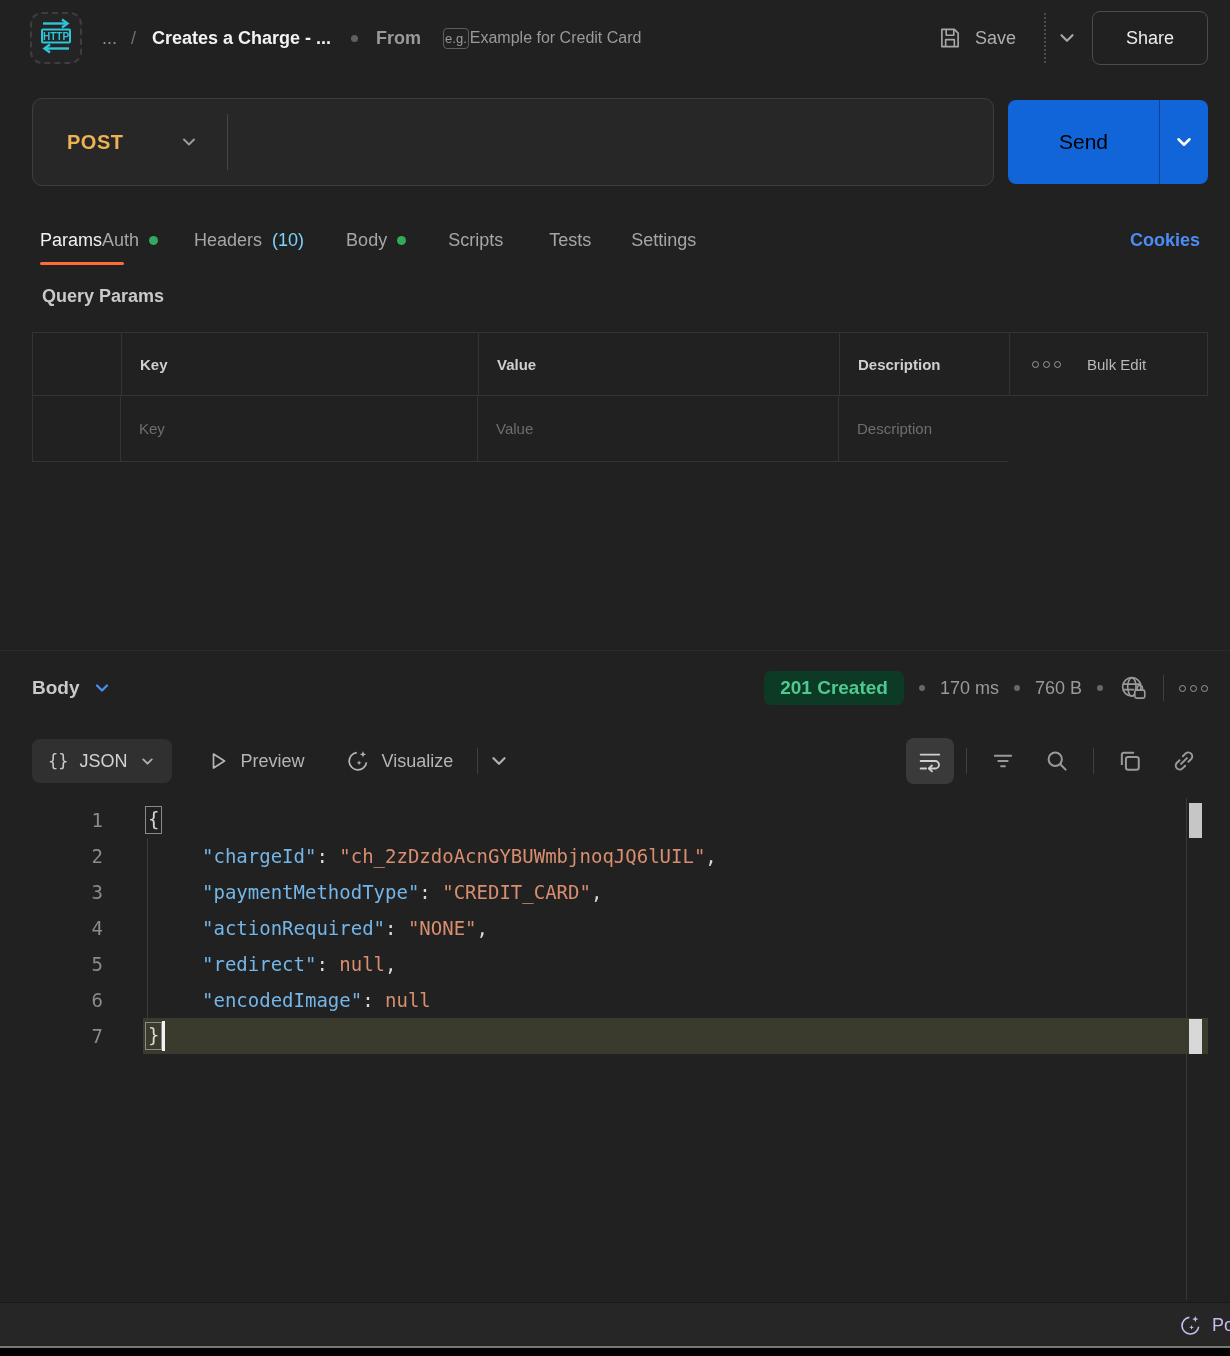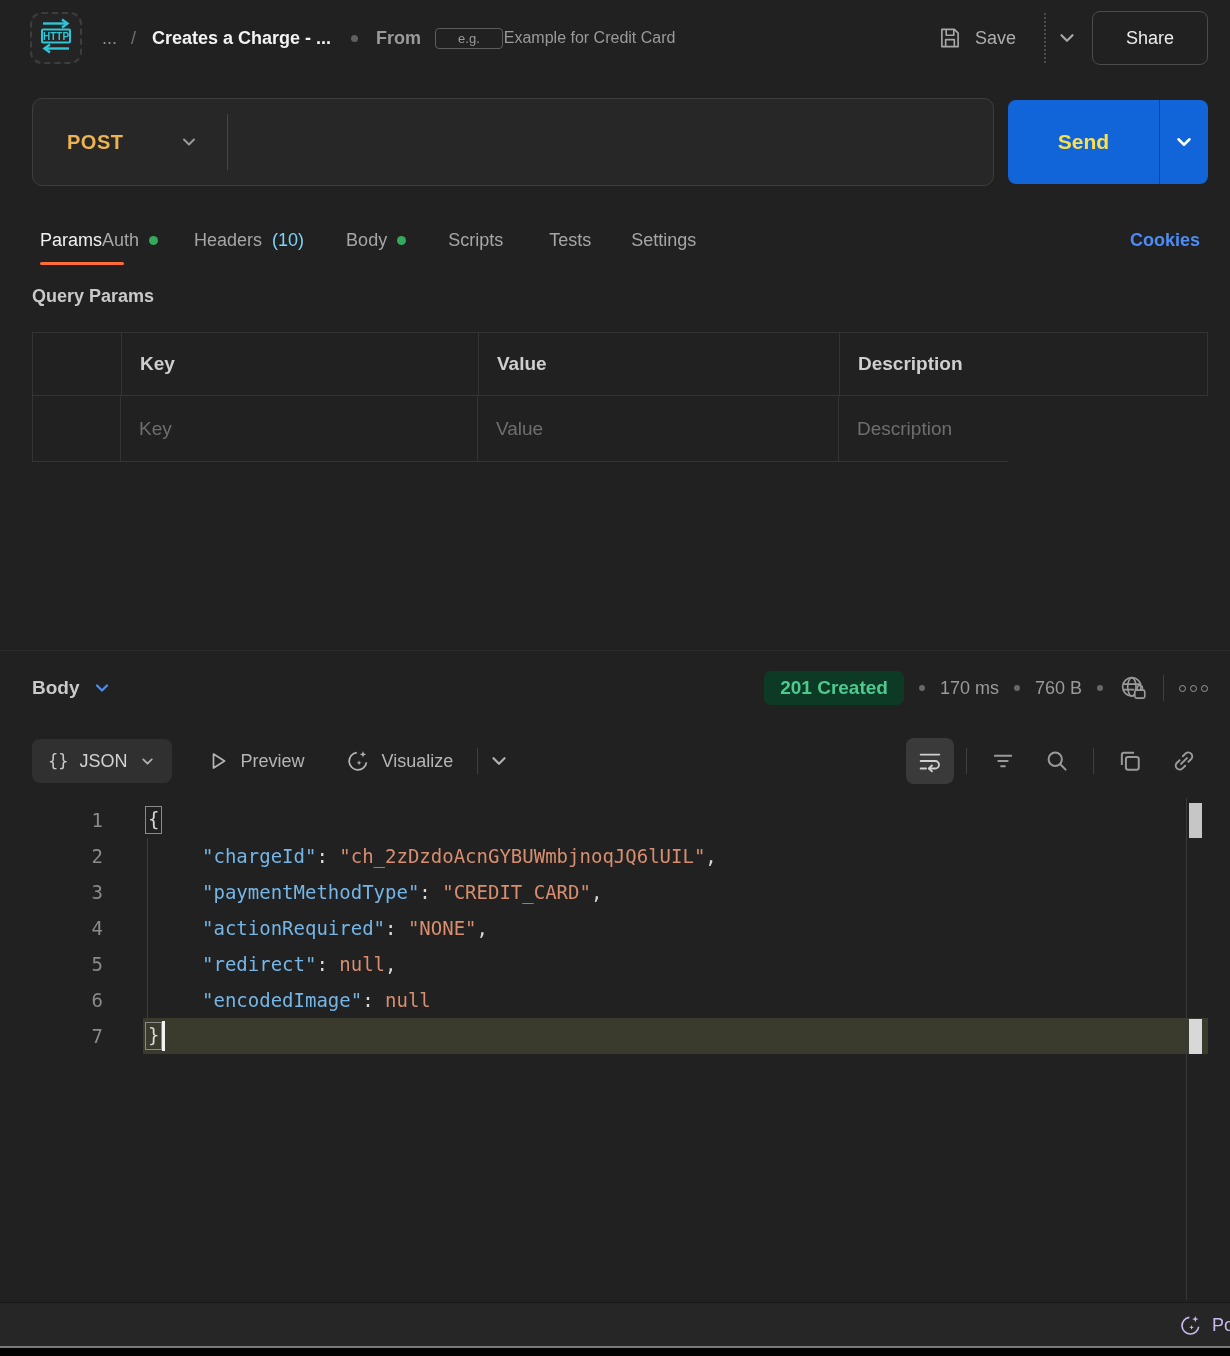--- a/index.html
+++ b/index.html
@@ -14,59 +14,59 @@
   
   .topbar { position:absolute; top:0; left:0; width:1230px; height:76px;
     display:flex; align-items:center; padding:0 22px 0 30px; }
   .http-badge { width:52px; height:52px; border:2px dashed #3d3d3d; border-radius:12px;
     background:#242424; display:flex; align-items:flex-start; justify-content:center; flex:0 0 auto; }
   .crumb-ellipsis { margin-left:20px; font-size:18px; color:#8f8f8f; }
   .crumb-sep { margin-left:14px; font-size:18px; color:#6f6f6f; }
   .req-title { margin-left:16px; font-size:18px; font-weight:700; color:#f2f2f2; }
   .sep-dot { width:7px; height:7px; border-radius:50%; background:#5f5f5f; margin-left:20px; }
   .from-label { margin-left:18px; font-size:18px; color:#9a9a9a;font-weight:bold; }
-  .eg-badge { margin-left:14px; font-size:13px; color:#9a9a9a; border:1px solid #5d5d5d;
-    border-radius:4px; padding:2px 22px; }
+  .eg-badge { margin-left:22px; font-size:13px; color:#9a9a9a; border:1px solid #5d5d5d;
+    border-radius:4px; padding:2px 1px; }
   .example-name { margin-left:1px; font-size:16px; color:#9a9a9a; }
   .save-group { margin-left:auto; display:flex; align-items:center; gap:12px; cursor:pointer; }
   .save-label { font-size:18px; color:#aeaeae; }
   .dotted-div { border-left:2px dotted #4a4a4a; height:50px; margin-left:28px; }
   .save-chevron { margin-left:10px; color:#a8a8a8; display:flex; }
   .share-btn { margin-left:14px; width:116px; height:54px; border:1px solid #4b4b4b; border-radius:8px;
     display:flex; align-items:center; justify-content:center; font-size:18px; color:#ececec; cursor:pointer; }
 
   
   .url-box { position:absolute; left:32px; top:98px; width:962px; height:88px;
     border:1px solid #3e3e3e; border-radius:10px; background:#272727;
     display:flex; align-items:center; }
   .method-label { padding-left:34px; font-size:20px; font-weight:700; letter-spacing:.5px; color:#ecb352; }
   .method-chevron { margin-left:56px; color:#9a9a9a; display:flex; }
   .method-div { border-left:1px solid #474747; height:56px; margin-left:28px; }
   .url-text { margin-left:28px; font-size:19px; color:#dcdcdc; white-space:nowrap; }
   .send-btn { position:absolute; left:1008px; top:100px; width:200px; height:84px;
     background:#1265d8; border-radius:8px; display:flex; cursor:pointer; }
   .send-main { width:151px; display:flex; align-items:center; justify-content:center;
-    font-size:21px; font-weight:700; color:#fde047; }
+    font-size:21px; font-weight:400; color:#000000; }
   .send-split { border-left:1px solid rgba(0,0,0,.32); }
   .send-caret { flex:1; display:flex; align-items:center; justify-content:center; color:#fff; }
 
   
   .tabs { position:absolute; left:40px; top:214px; right:30px; height:52px;
     display:flex; align-items:center; font-size:18px; color:#a6a6a6; }
   .tab { display:flex; align-items:center; gap:10px; cursor:pointer; }
   .tab.active { color:#f2f2f2; }
   .gdot { width:9px; height:9px; border-radius:50%; background:#33a95c; }
   .tab-count { color:#7dd3fc; }
   .tab-underline { position:absolute; left:40px; top:262px; width:84px; height:3px;
     background:#ff6c37; border-radius:2px; }
   .cookies-link { margin-left:auto; color:#4c8df5; font-weight:600; cursor:pointer; }
 
   
-  .qp-heading { position:absolute; left:32px; top:286px; font-size:18px; font-weight:700; color:#c9c9c9; }
-  .qp-table { position:absolute; left:32px; top:332px; width:1176px; font-size:19px; }
+  .qp-heading { position:absolute; left:42px; top:286px; font-size:18px; font-weight:700; color:#c9c9c9; }
+  .qp-table { position:absolute; left:32px; top:332px; width:1176px; font-size:15px; }
   .qp-hrow { display:grid; grid-template-columns:88px 357px 361px 170px 1fr; height:64px;
     border:1px solid #343434; }
   .qp-hcell { display:flex; align-items:center; padding-left:18px; color:#cfcfcf; font-weight:700;
     border-left:1px solid #343434; }
   .qp-hcell:first-child { border-left:none; }
   .qp-hcell.actions { font-weight:400; color:#b9b9b9; justify-content:flex-start; gap:26px; padding-left:22px; }
   .qp-row { display:grid; grid-template-columns:88px 357px 361px 170px 1fr; height:66px; }
   .qp-cell { display:flex; align-items:center; padding-left:18px; color:#6e6e6e;
     border-bottom:1px solid #343434; border-left:1px solid #343434; }
   .qp-cell.first { border-left:1px solid #343434; }
@@ -224,20 +224,28 @@
   </div>
   <div class="tab-underline"></div>
 
   <div class="qp-heading">Query Params</div>
   <div class="qp-table">
     <div class="qp-hrow">
       <div class="qp-hcell"></div>
       <div class="qp-hcell">Key</div>
       <div class="qp-hcell">Value</div>
       <div class="qp-hcell">Description</div>
+      <div class="qp-hcell actions">
+        <span class="rings">
+          <span class="ring"></span>
+            <span class="ring"></span>
+            <span class="ring"></span>
+        </span>
+        <span class="bulk-label">Bulk Edit</span>
+      </div>
     </div>
     <div class="qp-row">
       <div class="qp-cell first"></div>
       <div class="qp-cell">Key</div>
       <div class="qp-cell">Value</div>
       <div class="qp-cell">Description</div>
       <div class="qp-cell empty-last"></div>
     </div>
   </div>
 

